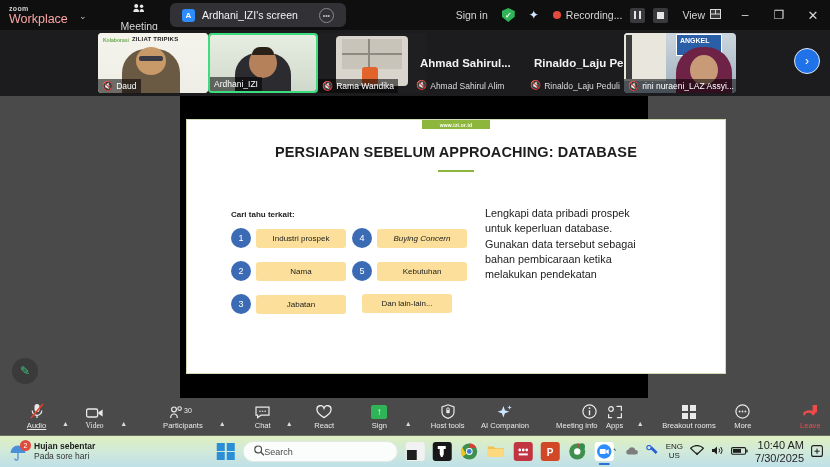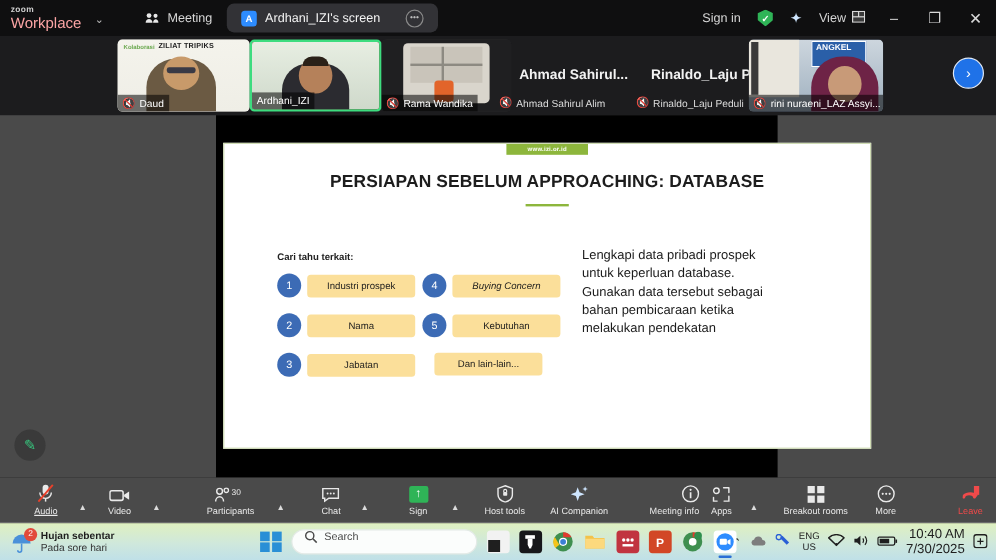--- a/index.html
+++ b/index.html
@@ -19,21 +19,21 @@
   }
   .tb-logo { padding-left: 9px; width: 70px; line-height: 1.0; }
   .tb-logo .zoomword { font-size: 7px; color: #cfcfcf; letter-spacing: .3px; font-weight:700;}
   .tb-logo .wp { font-size: 12.5px; color: #fca5a5; font-weight: 400; margin-top:1px;}
   .tb-chev { color: #b9b9b9; font-size: 9px; margin-left: 9px; margin-top:2px;}
   .tab {
     display: flex; align-items: center; gap: 7px;
     height: 24px; padding: 0 12px; border-radius: 6px;
     color: #d7d7d7; font-size: 10.5px;
   }
-  .tab.meeting { margin-left: 22px; }
+  .tab.meeting { margin-left: 22px; flex-direction: column; }
   .tab.active { background: #323236; color: #f3f3f3; }
   .tab-ico { display:inline-flex; align-items:center; }
   .tab-badge {
     width: 13px; height: 13px; border-radius: 3px; background: #2d8cff;
     color: #fff; font-size: 8px; display:flex; align-items:center; justify-content:center;
     font-weight: 700;
   }
   .tab-dots {
     width: 15px; height: 15px; border-radius: 50%;
     border: 1px solid #8a8a8a; color: #bdbdbd; font-size: 7px;
@@ -73,21 +73,21 @@
   .tile .namebar {
     position: absolute; left: 0; bottom: 0; height: 14px;
     display: flex; align-items: center; gap: 3px; padding: 0 4px;
     background: rgba(0,0,0,.55); color: #fff; font-size: 8.5px;
     max-width: 100%; white-space: nowrap; overflow: hidden;
   }
   .muteico { color: #e8402a; font-size: 9px; line-height:1; }
   .tile.speaking { border: 2px solid #3ddc7f; }
   .bigname {
     position: absolute; top: 3px; height: 60px;
-    display:flex; align-items:center; justify-content:center;
+    display:flex; align-items:center; justify-content:flex-start;
     color: #f2f2f2; font-size: 11.5px; font-weight: 700;
   }
   .nm-under {
     position: absolute; bottom: 4px; height: 13px;
     display:flex; align-items:center; gap:3px; color:#dcdcdc; font-size: 8.5px;
     white-space: nowrap; overflow:hidden;
   }
   .next-arrow {
     position: absolute; right: 10px; top: 18px; width: 26px; height: 26px;
     border-radius: 50%; background: #1f72e8; border: 1.5px solid #dfe8f5;
@@ -187,21 +187,21 @@
     background:#e24b3c; color:#fff; font-size:7px; display:flex; align-items:center; justify-content:center;
   }
   .w-txt { line-height: 1.15; }
   .w-txt .l1 { font-size: 8.5px; color: #1d1d1d; font-weight: 700; }
   .w-txt .l2 { font-size: 8.5px; color: #333; }
   .tb-center { position:absolute; left: 50%; transform: translateX(-50%); display:flex; align-items:center; gap: 8px; }
   .winlogo { display:grid; grid-template-columns: 8px 8px; grid-template-rows:8px 8px; gap:1.5px; }
   .winlogo span { background:#2a8fd6; display:block; }
   .searchbox {
     width: 155px; height: 21px; border-radius: 11px; background: #fbfdfc;
-    display: flex; gap: 6px; padding: 0 10px;
+    display: flex; align-items: center; padding: 0 10px;
     color: #4b4b4b; font-size: 9px; border: 1px solid #e3eae6;
   }
   .tbicon {
     width: 19px; height: 19px; border-radius: 3px;
     display:flex; align-items:center; justify-content:center;
     font-size: 10px; color:#fff; position: relative;
   }
   .tbicon.active::after {
     content:""; position:absolute; bottom:-4px; left:4px; width:11px; height:2px;
     background:#2a6fd6; border-radius:1px;
@@ -245,20 +245,30 @@
 
     <div class="tb-right">
       <div class="item">
         <span>Sign in</span>
       </div>
       <div class="item">
         <span class="shield">✓</span>
       </div>
       <div class="item">
         <span class="sparkle">✦</span>
+      </div>
+      <div class="item">
+        <span class="rec-dot"></span>
+        <span>Recording...</span>
+        <span class="ctrl-btn">
+            <i class="pause-i"></i>
+          </span>
+        <span class="ctrl-btn">
+            <i class="stop-i"></i>
+          </span>
       </div>
       <div class="item">
         <span>View</span>
         <span>
           <svg width="11" height="10" viewBox="0 0 11 10">
               <rect x="0" y="0" width="11" height="10" fill="#d9d9d9"></rect>
               <rect x="1" y="1" width="4" height="3.5" fill="#3a3a3a"></rect>
               <rect x="6" y="1" width="4" height="3.5" fill="#3a3a3a"></rect>
               <rect x="1" y="5.5" width="9" height="3.5" fill="#3a3a3a"></rect>
             </svg>
@@ -392,21 +402,21 @@
             <rect x="4.5" y="1" width="5" height="8" rx="2.5" fill="#e9e9e9"></rect>
             <path d="M2.2 7.5a4.8 4.8 0 0 0 9.6 0" stroke="#e9e9e9" stroke-width="1.2" fill="none"></path>
             <rect x="6.4" y="12" width="1.2" height="3" fill="#e9e9e9"></rect>
             <line x1="1" y1="15" x2="13" y2="1" stroke="#e8402a" stroke-width="1.6"></line>
           </svg>
       </span>
       <span>Audio</span>
     </div>
     <div class="caret">▲</div>
 
-    <div class="tool" style="width:48px;">
+    <div class="tool" style="width:48px;font-family:Liberation Serif, serif;">
       <span class="ic">
         <svg width="18" height="12" viewBox="0 0 18 12">
             <rect x="0.6" y="2" width="11" height="8" rx="1.6" stroke="#e9e9e9" stroke-width="1.3" fill="none"></rect>
             <path d="M12.4 5.2 16.6 2.6v6.8l-4.2-2.6z" fill="#e9e9e9"></path>
           </svg>
       </span>
       <span>Video</span>
     </div>
     <div class="caret">▲</div>
 
@@ -429,20 +439,28 @@
             <path d="M1 1.2h13v8H6L2.6 11.6V9.2H1z" stroke="#e9e9e9" stroke-width="1.2" fill="none"></path>
             <circle cx="5" cy="5.2" r=".8" fill="#e9e9e9"></circle>
             <circle cx="7.6" cy="5.2" r=".8" fill="#e9e9e9"></circle>
             <circle cx="10.2" cy="5.2" r=".8" fill="#e9e9e9"></circle>
           </svg>
       </span>
       <span>Chat</span>
     </div>
     <div class="caret">▲</div>
 
+    <div class="tool" style="width:48px; margin-left:6px;">
+      <span class="ic">
+        <svg width="16" height="14" viewBox="0 0 16 14">
+            <path d="M8 12.6S1 8.6 1 4.8A3.6 3.6 0 0 1 8 3.2 3.6 3.6 0 0 1 15 4.8c0 3.8-7 7.8-7 7.8z" stroke="#e9e9e9" stroke-width="1.3" fill="none"></path>
+          </svg>
+      </span>
+      <span>React</span>
+    </div>
 
     <div class="tool" style="width:48px; margin-left:14px;">
       <span class="ic">
           <span class="share-sq">↑</span>
         </span>
       <span>Sign</span>
     </div>
     <div class="caret">▲</div>
 
     <div class="tool" style="width:58px; margin-left:6px;">

